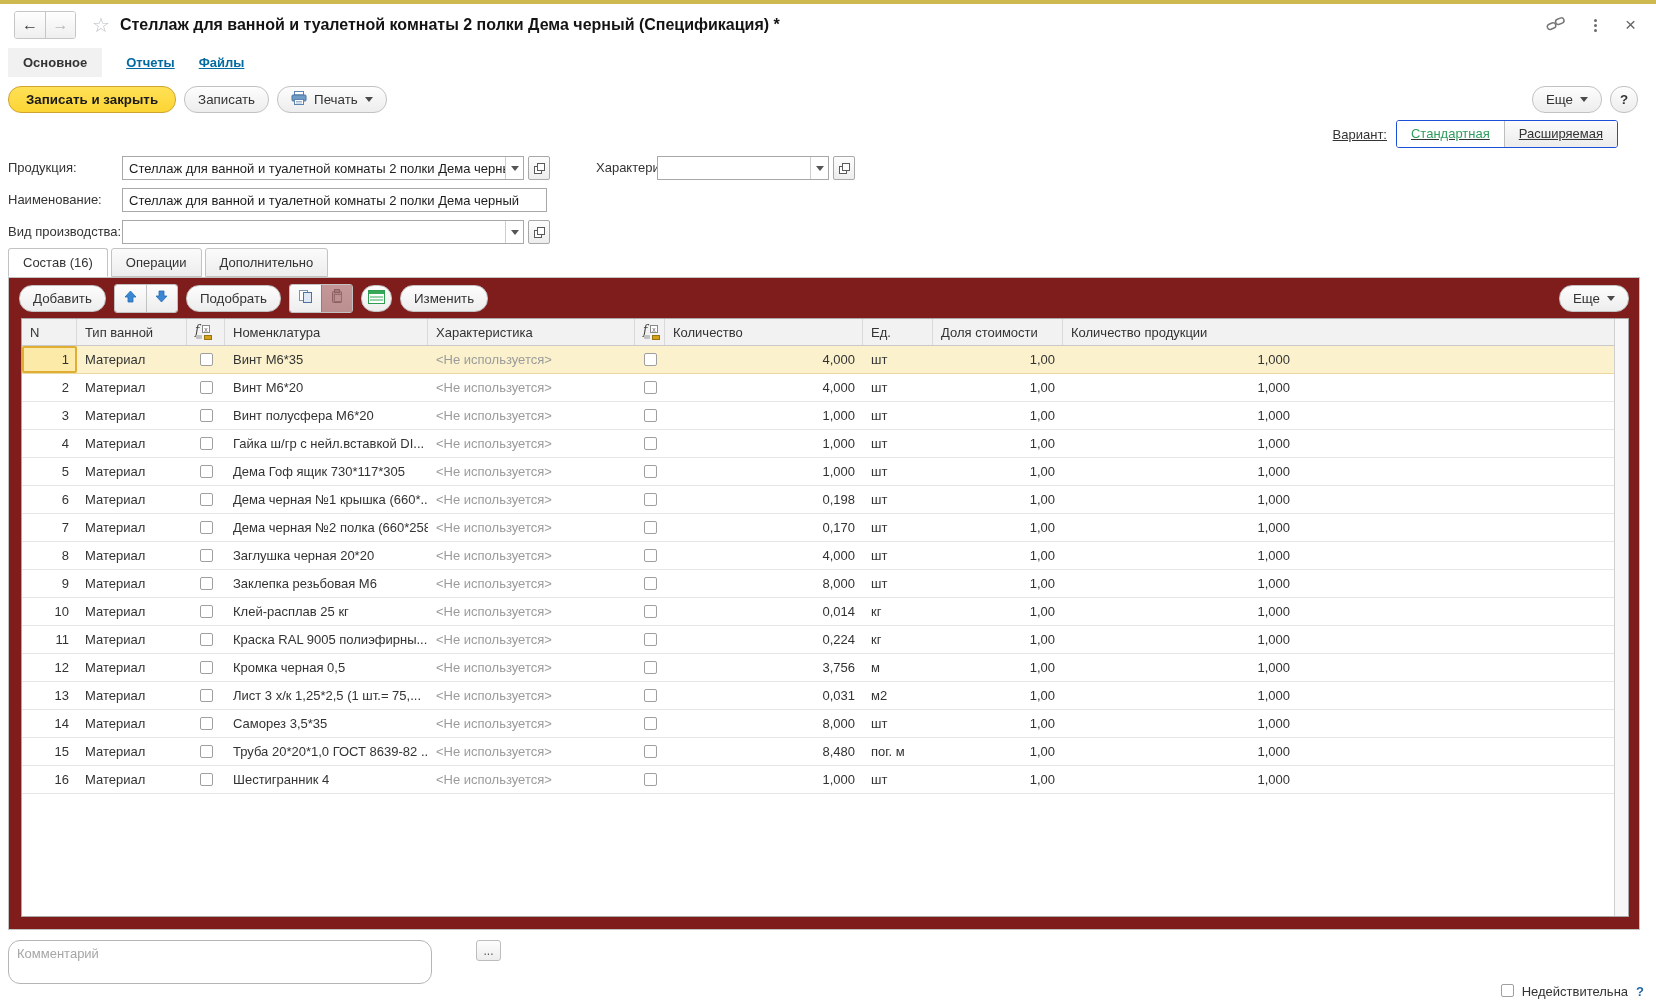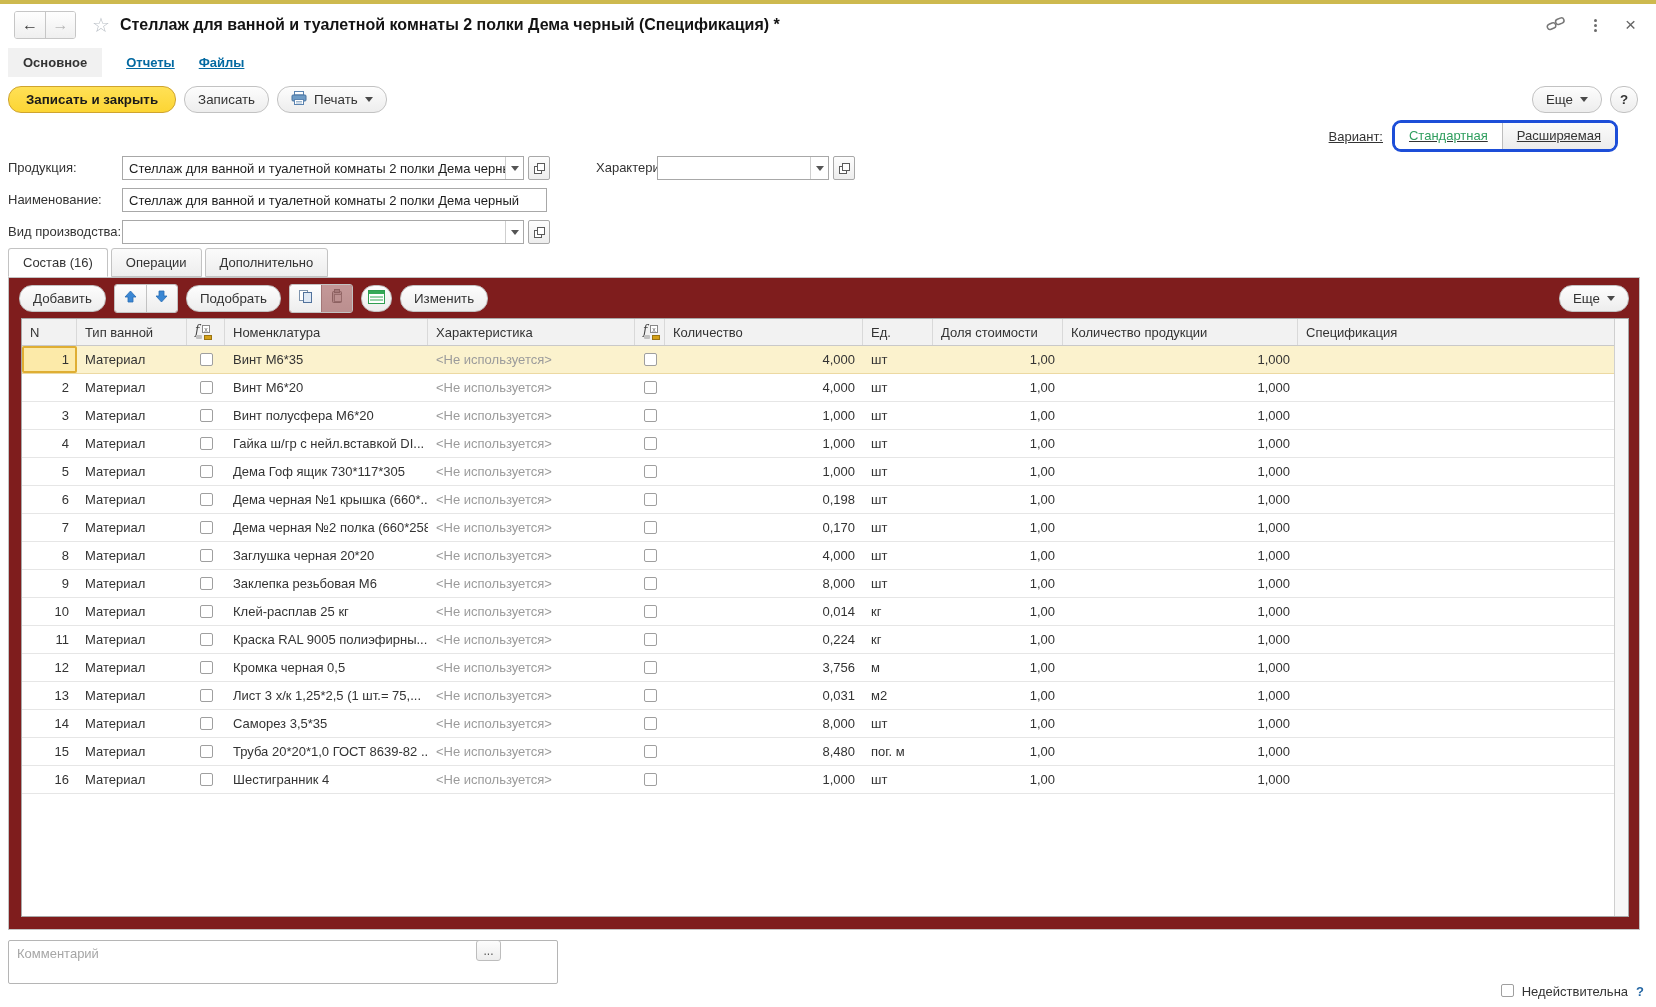--- a/index.html
+++ b/index.html
@@ -30,21 +30,21 @@
   
   .command-bar { position:absolute; top:86px; left:8px; right:18px; display:flex; gap:8px; align-items:center; }
   .btn { display:inline-flex; align-items:center; gap:7px; height:27px; padding:0 13px; background:linear-gradient(#fdfdfd,#ededed); border:1px solid #c2c2c2; border-radius:13px; color:#333; cursor:pointer; white-space:nowrap; }
   .btn-primary { background:linear-gradient(#ffe156,#fcd534); border-color:#cfa42e; font-weight:bold; color:#1a1a1a; padding:0 17px; }
   .caret { width:0; height:0; border-left:4px solid transparent; border-right:4px solid transparent; border-top:5px solid #4a4a4a; display:inline-block; }
   .cmd-right { margin-left:auto; display:flex; gap:8px; }
   .btn-help { width:28px; justify-content:center; font-weight:bold; padding:0; }
 
   
   .variant-row { position:absolute; top:120px; right:38px; display:flex; align-items:center; gap:9px;text-decoration:underline; }
-  .toggle-group { display:flex; border:3px solid #1d4ed8; border-radius:9px; overflow:hidden;text-align:center; }
+  .toggle-group { display:flex; border:1px solid #1d4ed8; border-radius:3px; overflow:hidden;text-align:center; }
   .toggle { height:26px; padding:5px 14px; cursor:pointer; }
   .toggle-selected { background:#fff; color:#2e9e5e; }
   .toggle-unselected { background:linear-gradient(#fbfbfb,#ececec); border-left:1px solid #bdbdbd; color:#333; }
 
   
   .form-label { position:absolute; left:8px; height:24px; line-height:24px; color:#333; }
   .input-wrap { position:absolute; display:flex; height:24px; border:1px solid #a8a8a8; background:#fff; }
   .input-text { flex:1; padding:4px 6px; white-space:nowrap; overflow:hidden; color:#1d1d1d; }
   .dd-btn { width:18px; border-left:1px solid #cfcfcf; display:flex; align-items:center; justify-content:center; cursor:pointer; }
   .dd-glyph { width:0; height:0; border-left:4px solid transparent; border-right:4px solid transparent; border-top:5px solid #555; }
@@ -87,21 +87,21 @@
   .cell-focused { outline:2px solid #dfae33; outline-offset:-2px; background:#fceaa9; border-radius:2px; }
   .checkbox { width:13px; height:13px; border:1px solid #9f9f9f; border-radius:2px; background:#fff; display:inline-block; }
 
   .fx-icon { position:relative; width:18px; height:15px; display:inline-block; }
   .fx-icon i { font-style:italic; font-family:"DejaVu Serif", serif; font-size:12px; position:absolute; left:0; top:-2px; color:#444; }
   .fx-icon b { position:absolute; left:7px; top:0; width:8px; height:8px; border:1px solid #888; font-size:7px; line-height:7px; font-weight:normal; color:#666; text-align:center; background:#fff; }
   .fx-icon u { position:absolute; left:9px; bottom:0; width:8px; height:5px; background:#d4a017; border:1px solid #9a7412; text-decoration:none; }
   .fx-icon::after { content:""; position:absolute; left:1px; bottom:1px; width:6px; height:4px; background:#c2c2c2; border-radius:1px; }
 
   
-  .comment-box { position:absolute; top:940px; left:8px; width:550px; height:44px; border:1px solid #b5b5b5; border-radius:2px; background:#fff; padding:5px 8px; font-family:"Liberation Sans", sans-serif; font-size:13px; resize:none; color:#333; }
+  .comment-box { position:absolute; top:940px; left:8px; width:424px; height:44px; border:1px solid #b5b5b5; border-radius:12px; background:#fff; padding:5px 8px; font-family:"Liberation Sans", sans-serif; font-size:13px; resize:none; color:#333; }
   .comment-box::placeholder { color:#a6a6a6; }
   .ellipsis-btn { position:absolute; top:940px; left:476px; width:25px; height:21px; border:1px solid #bdbdbd; border-radius:3px; background:linear-gradient(#fdfdfd,#ededed); font-size:12px; color:#555; display:flex; align-items:center; justify-content:center; cursor:pointer; }
   .invalid-row { position:absolute; top:984px; right:12px; display:flex; align-items:flex-start; gap:8px; }
   .qmark { color:#2567a4; font-weight:bold; cursor:pointer; }
 </style>
 </head>
 <body>
 
 <div class="window">
   <div class="top-strip"></div>
@@ -282,21 +282,20 @@
               <span class="fx-icon">
                 <i>f</i>
                 <b>x</b>
                 <u></u>
               </span>
             </div>
           <div class="hcell col-qty">Количество</div>
           <div class="hcell col-unit">Ед.</div>
           <div class="hcell col-share">Доля стоимости</div>
           <div class="hcell col-pqty">Количество продукции</div>
-          <div class="hcell col-spec">Спецификация</div>
         </div>
         <div class="grid-body">
             <div class="grid-row row-selected">
               <div class="cell col-n num cell-focused">1</div>
               <div class="cell col-type">Материал</div>
               <div class="cell col-flag1 center">
                 <span class="checkbox"></span>
               </div>
               <div class="cell col-nom">Винт  М6*35</div>
               <div class="cell col-char muted">&lt;Не используется&gt;</div>

